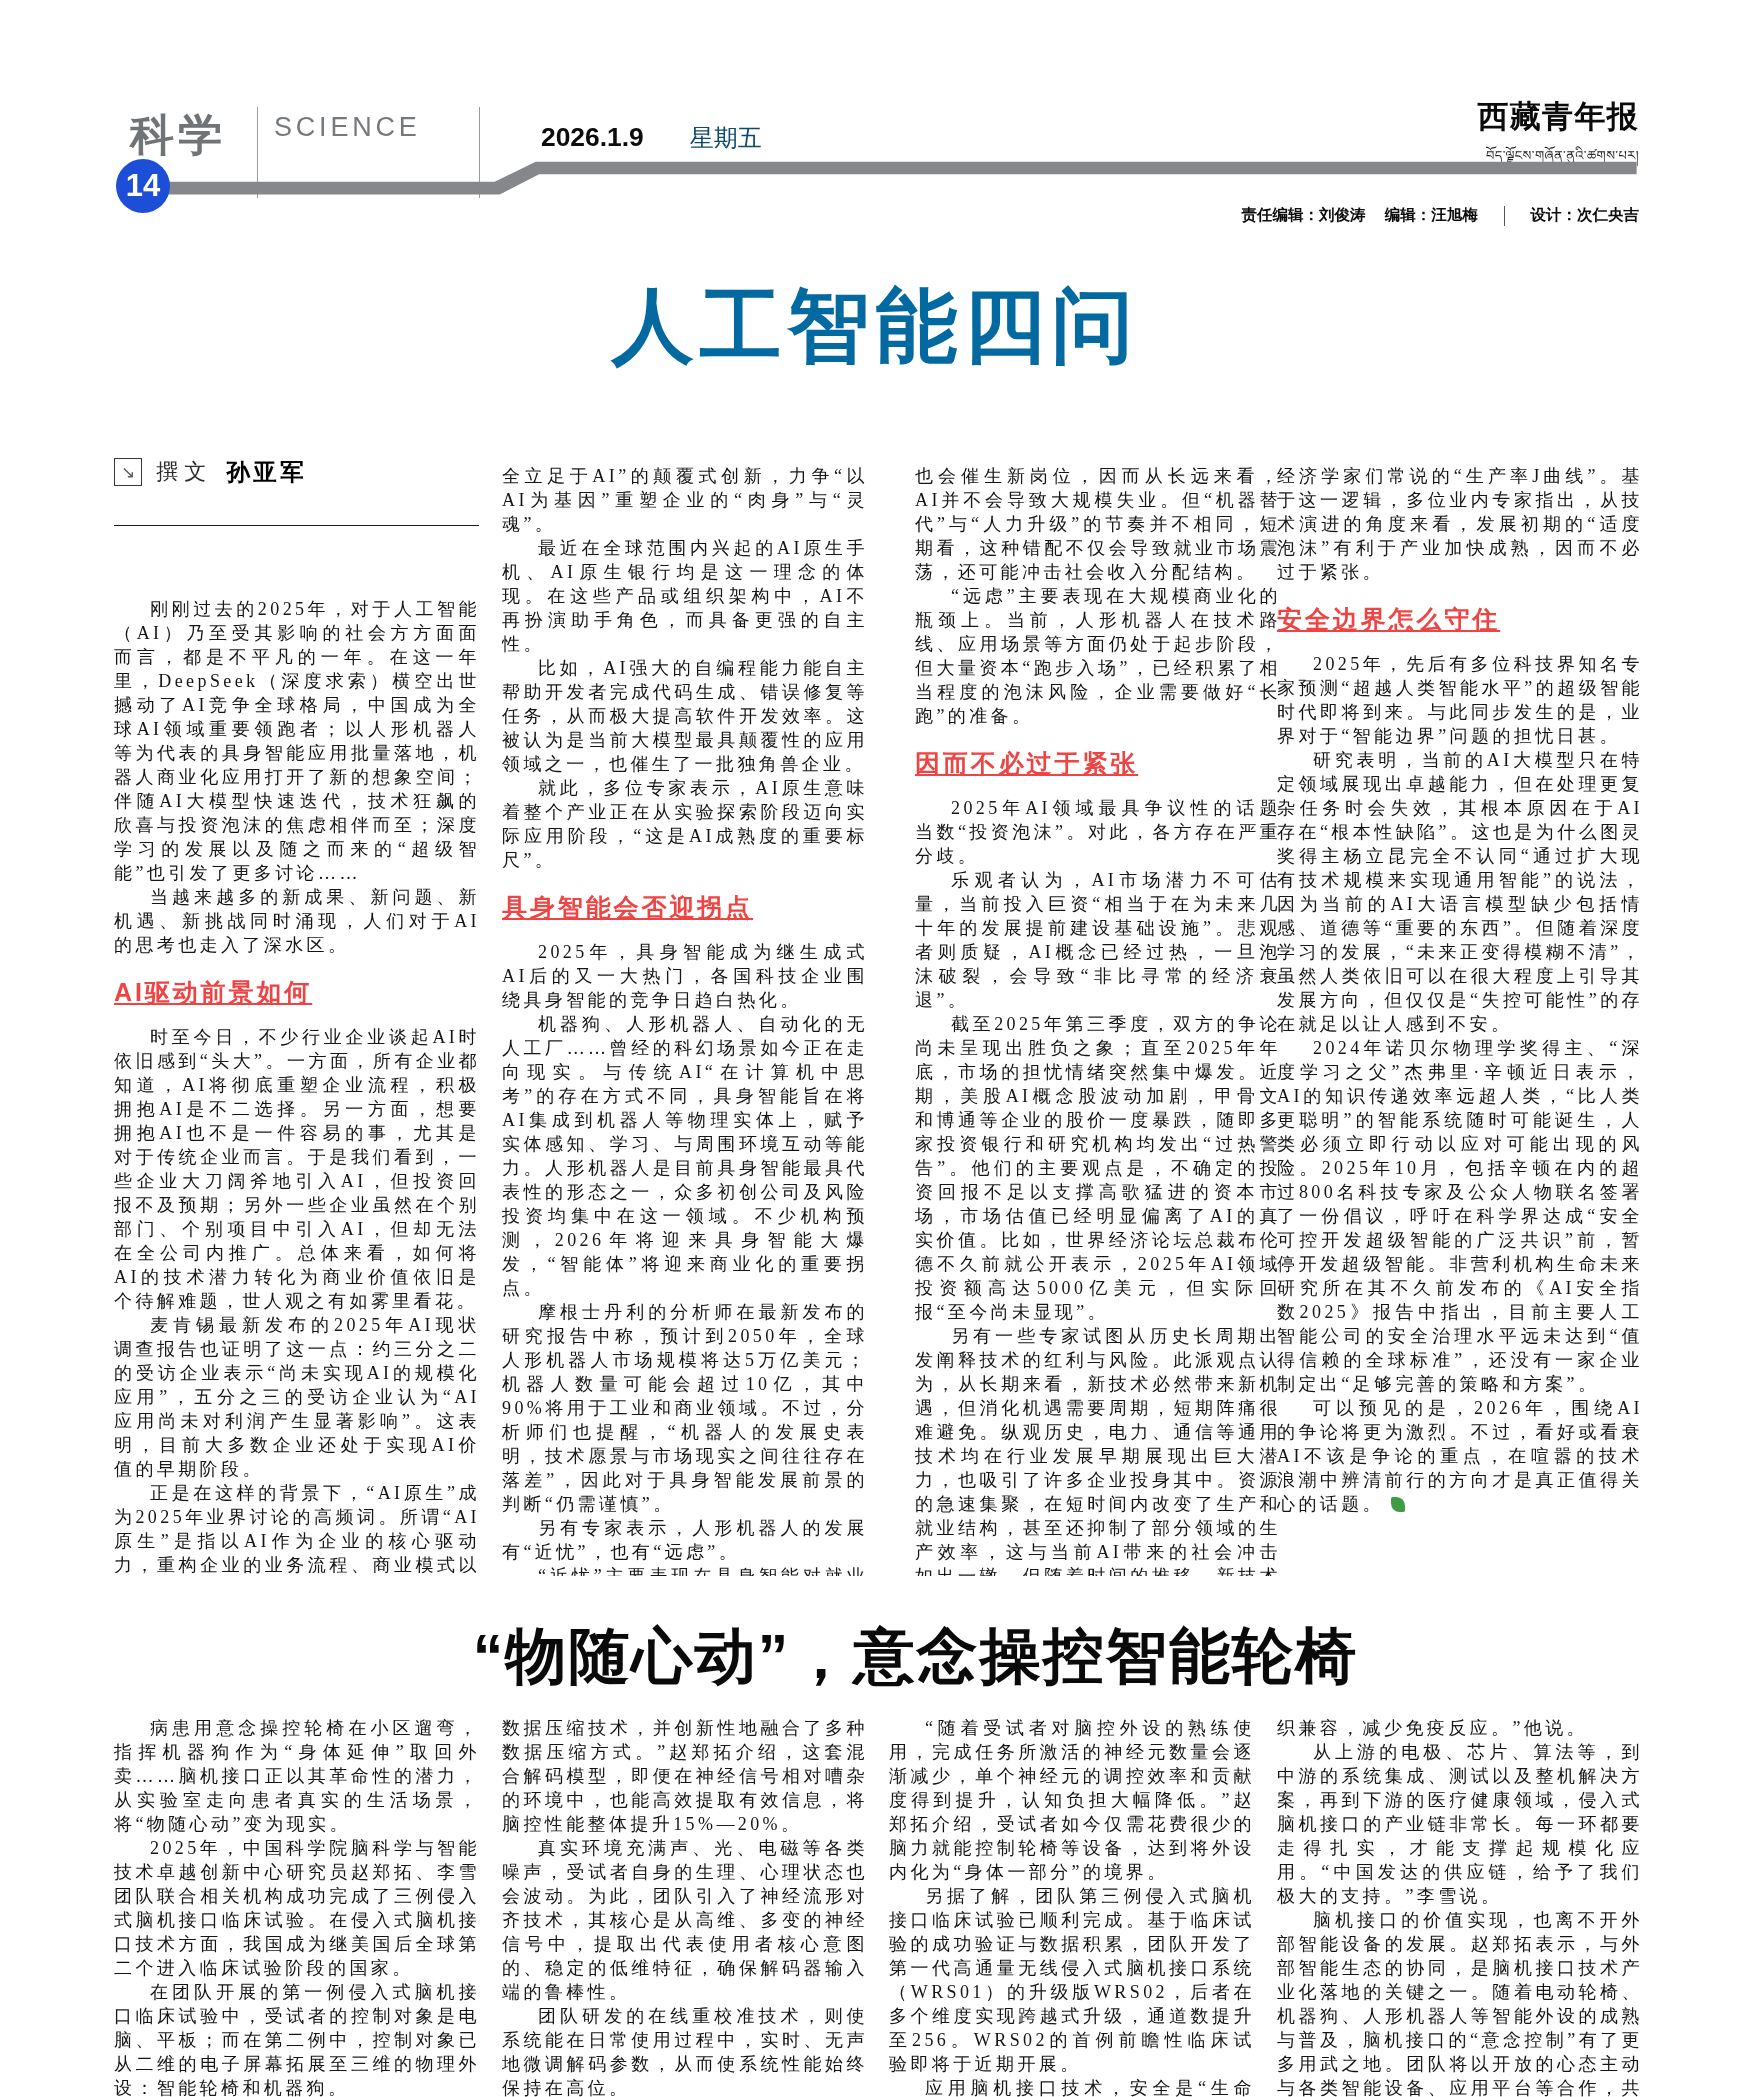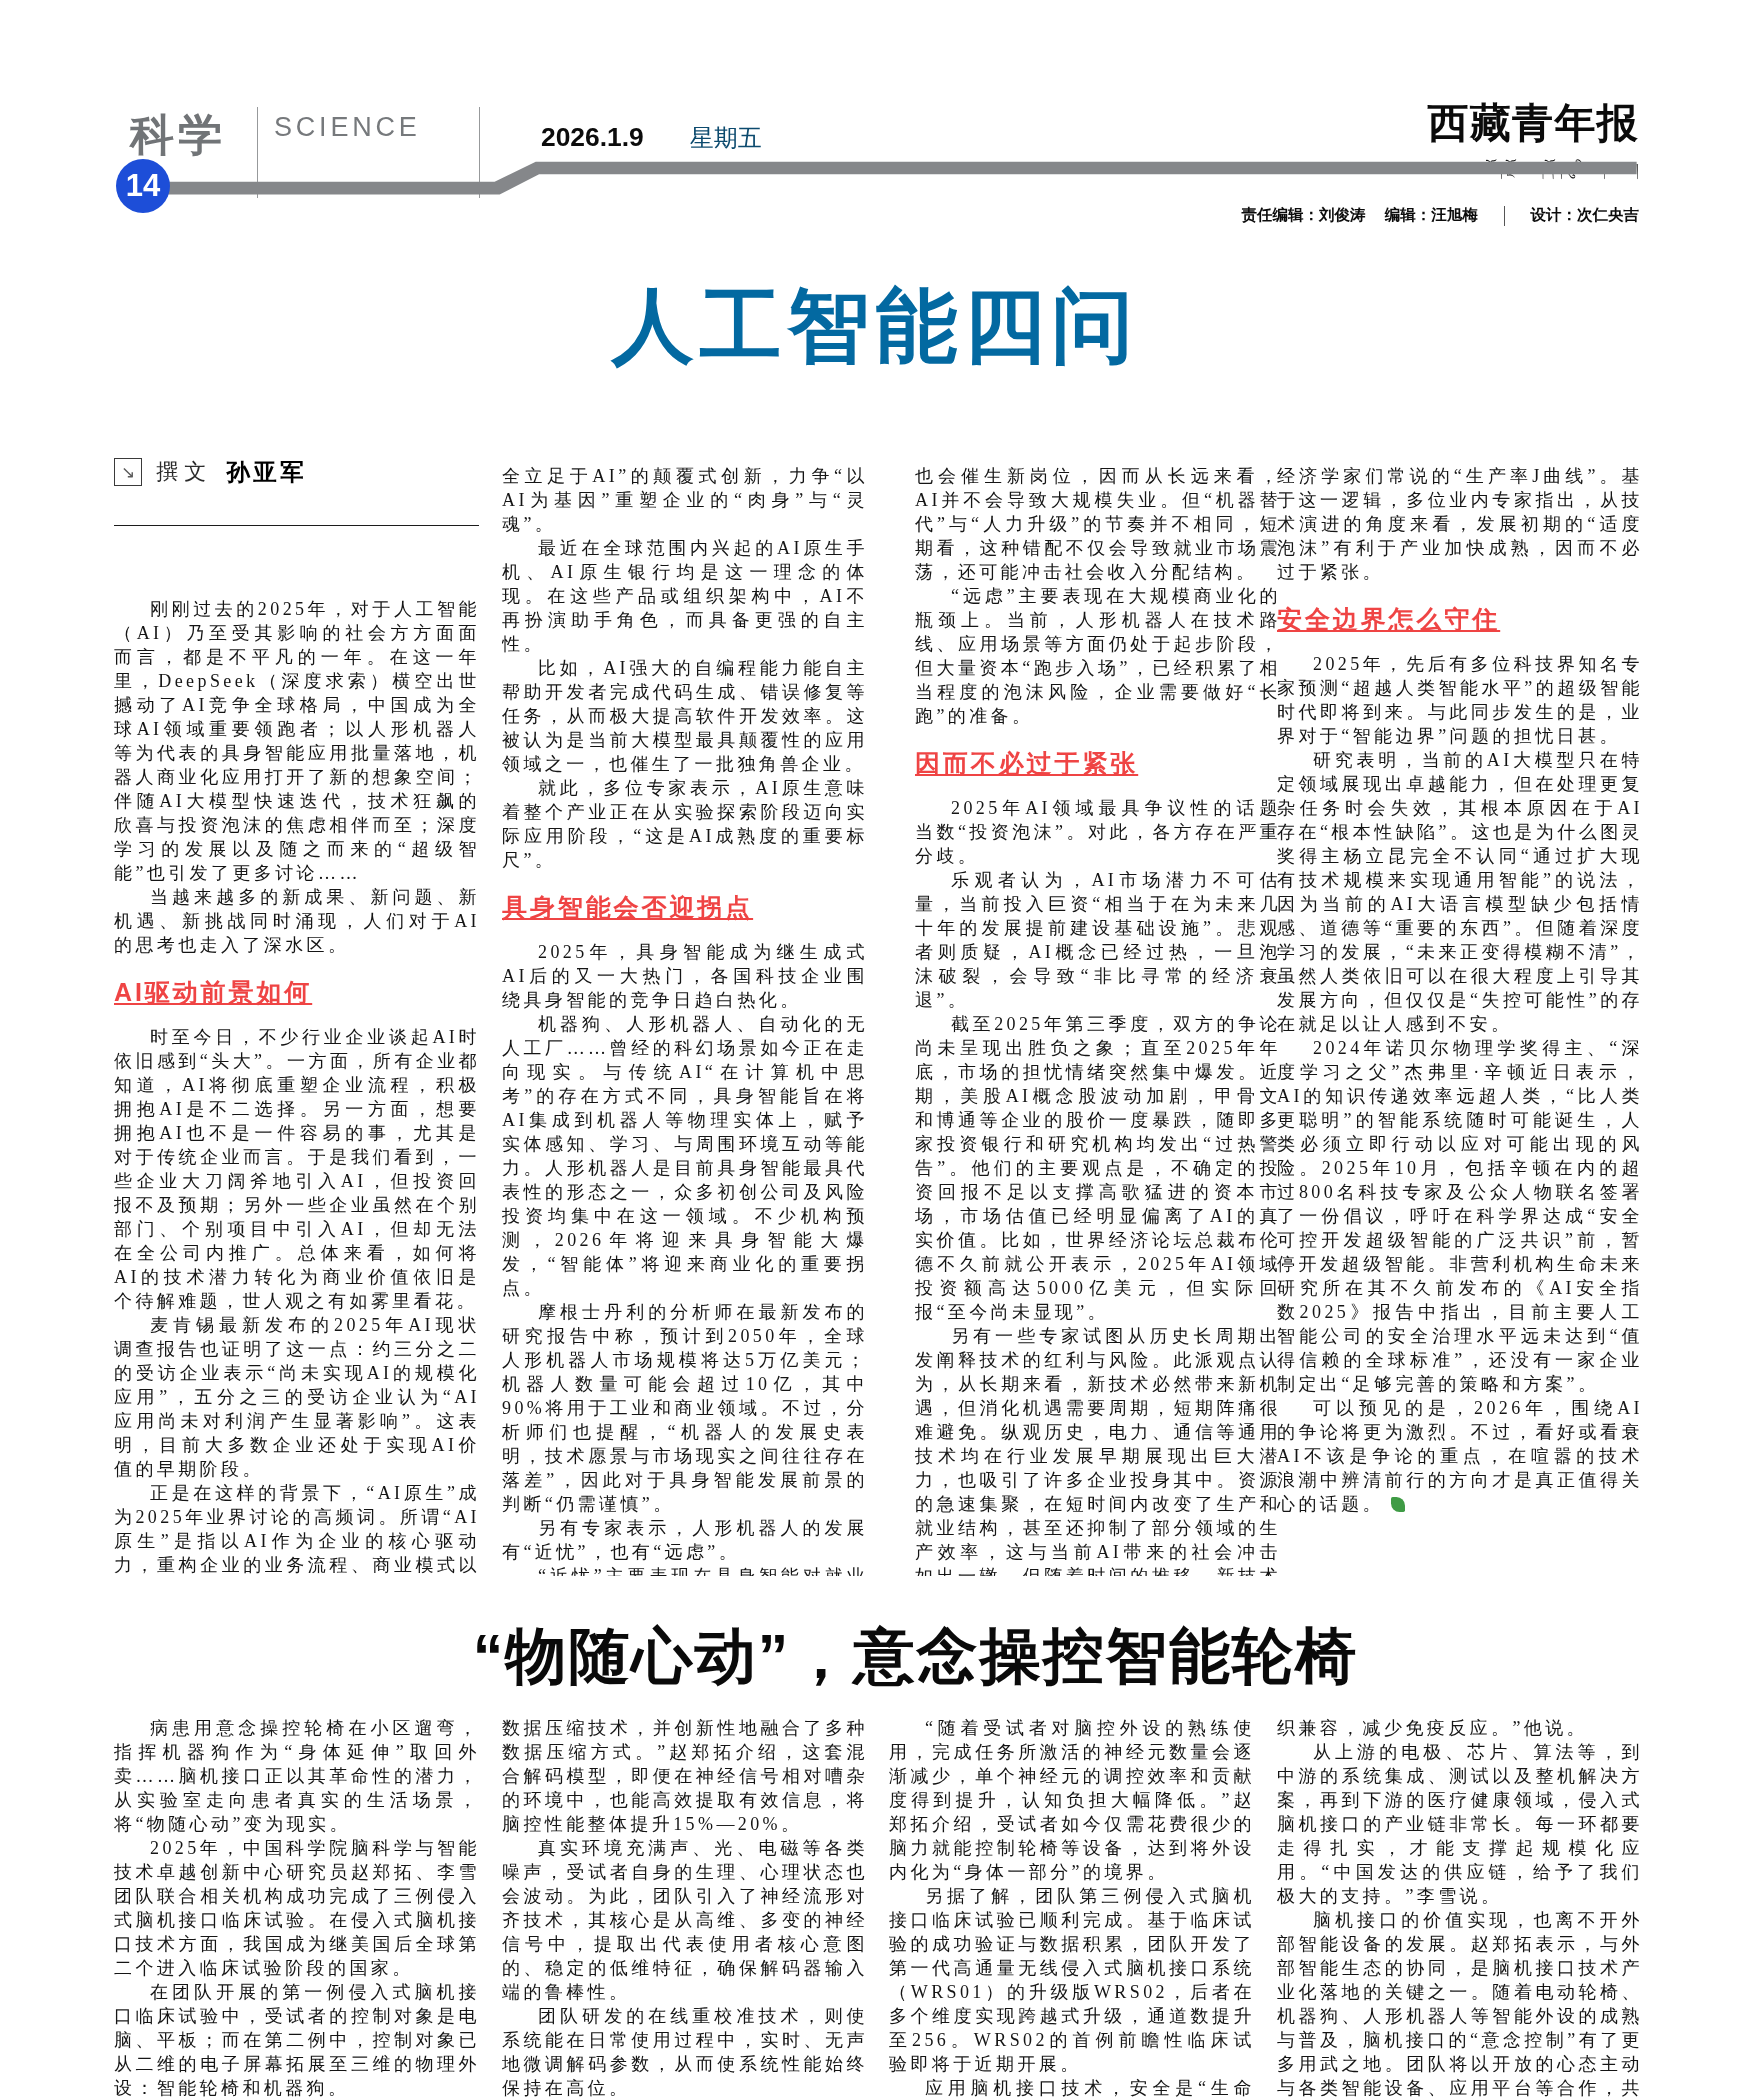--- a/index.html
+++ b/index.html
@@ -10,21 +10,21 @@
   .section-cn{position:absolute;left:130px;top:106px;font-size:44px;font-weight:600;
               color:#717477;font-family:"Liberation Sans","DejaVu Sans",sans-serif;letter-spacing:4.2px;}
   .hdr-vline{position:absolute;width:1.3px;height:91px;background:#97999b;top:107px;}
   .section-en{position:absolute;left:274px;top:112px;font-size:27px;font-weight:500;
               color:#76797c;font-family:"Liberation Sans","DejaVu Sans",sans-serif;letter-spacing:3.8px;}
   .date-row{position:absolute;left:541px;top:122px;font-family:"Liberation Sans","DejaVu Sans",sans-serif;
             display:flex;align-items:baseline;gap:46px;}
   .date-txt{font-size:26.4px;font-weight:bold;color:#0c0c0c;}
   .weekday-txt{font-size:24px;color:#0c4a6e;}
   .masthead-block{position:absolute;right:112px;top:96px;text-align:right;}
-  .masthead{font-size:41px;font-weight:bold;color:#0b0b0b;letter-spacing:1.3px;
+  .masthead{font-size:31px;font-weight:bold;color:#0b0b0b;letter-spacing:1.3px;
             font-family:"Liberation Serif","DejaVu Serif",serif;}
   .masthead-tib{font-size:13px;color:#1a1a1a;margin-top:3.4px;letter-spacing:0.4px;}
   .editors-row{position:absolute;right:112px;top:205px;display:flex;align-items:center;gap:19.3px;
                font-family:"Liberation Sans","DejaVu Sans",sans-serif;font-size:15.5px;font-weight:bold;color:#0c0c0c;}
   .editors-div{width:0.8px;height:20px;background:#555;margin:0 6.7px;}
   .page-circle{position:absolute;left:116px;top:159px;width:54px;height:54px;border-radius:50%;
                background:#1d4ed8;color:#fff;display:flex;align-items:center;justify-content:center;
                font-family:"Liberation Sans","DejaVu Sans",sans-serif;font-size:31px;font-weight:bold;z-index:3;}
   .step-bar{position:absolute;left:138px;top:159px;z-index:2;}
 

